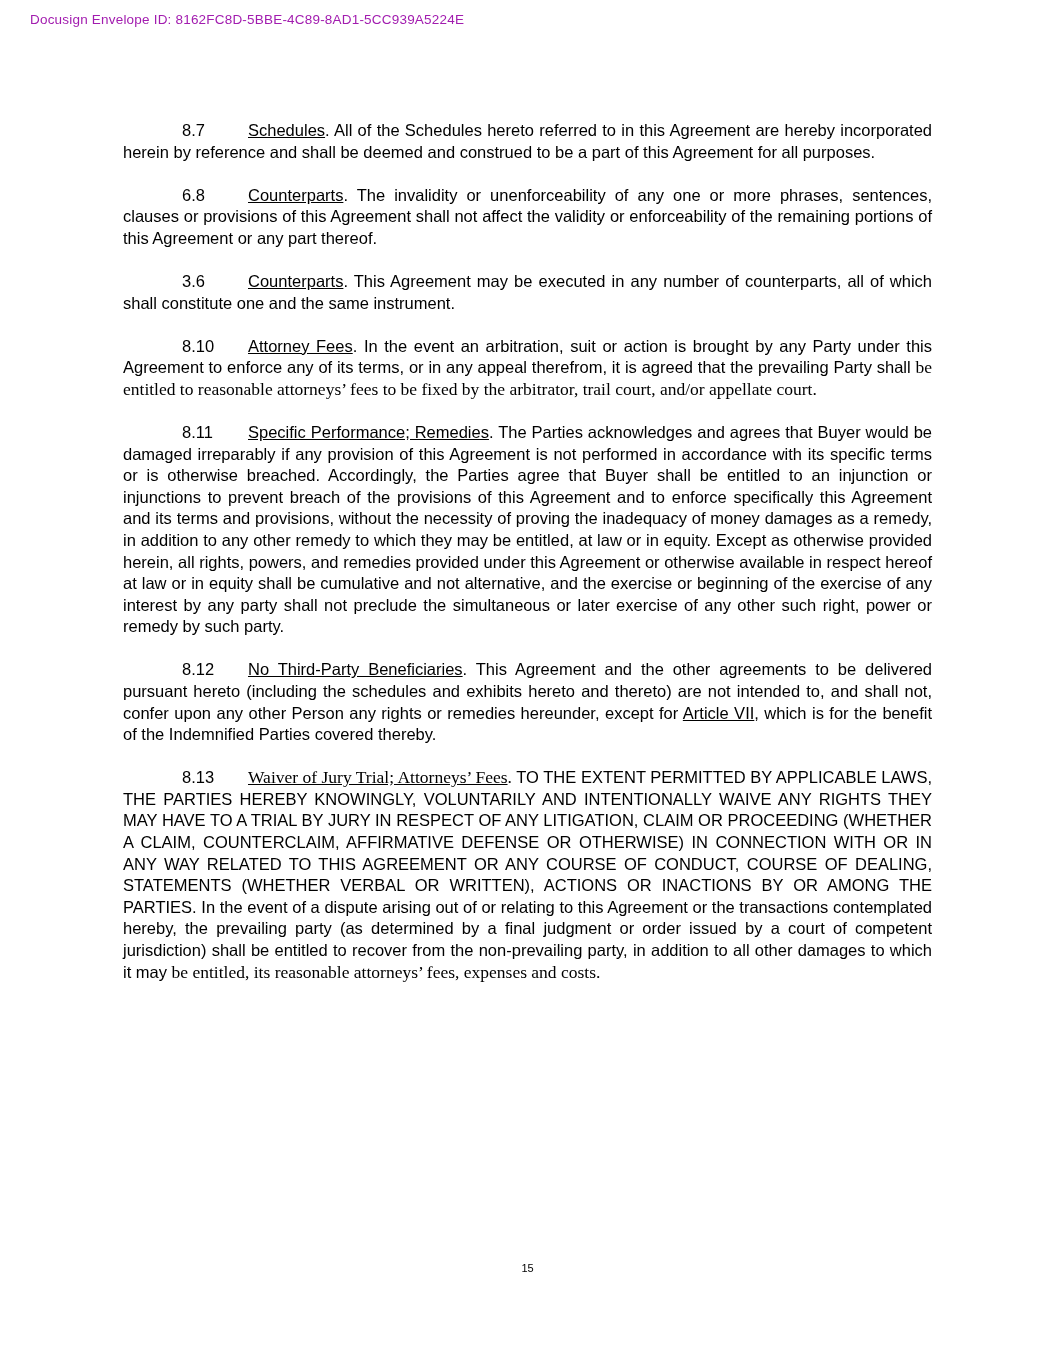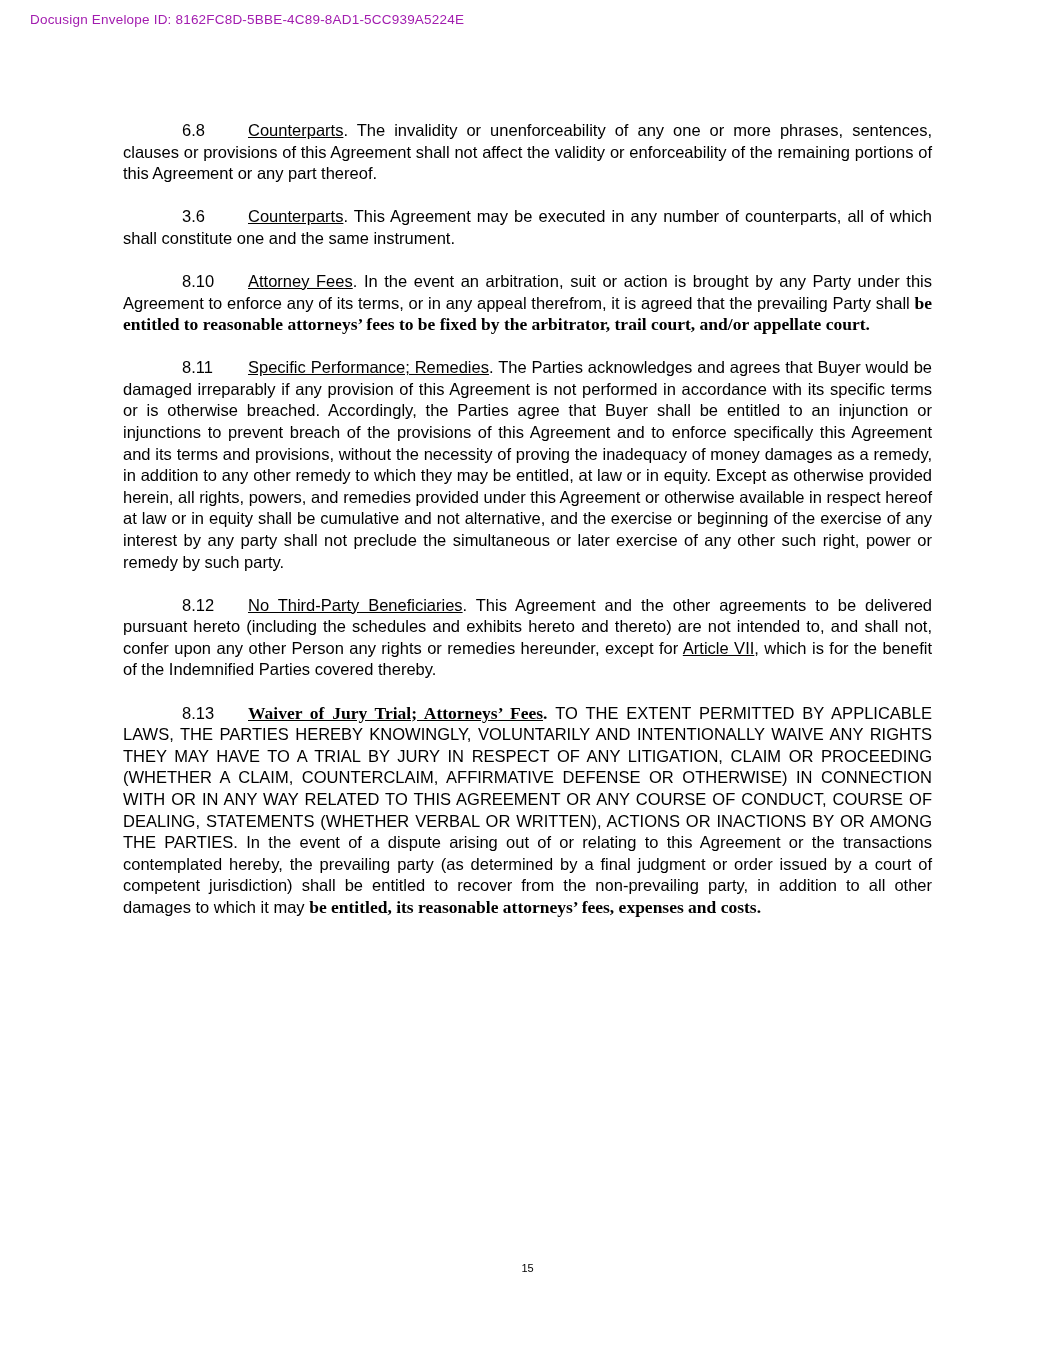--- a/index.html
+++ b/index.html
@@ -35,21 +35,20 @@
   }
   .para span { text-indent: 0; }
   .num {
     display: inline-block;
     min-width: 66px;
   }
   .u { text-decoration: underline; }
   .serif {
     font-family: "Liberation Serif", serif;
     font-size: 17.5px;
-    font-weight: bold;
   }
   .signature-note {
     margin-top: 50px;
     text-align: center;
     text-indent: 0;
     font-size: 16.5px;
   }
   .page-number {
     position: absolute;
     top: 1262px;
@@ -60,20 +59,21 @@
   }
 </style>
 </head>
 <body>
 
 <div class="page-root">
 
   <div class="envelope-header">Docusign Envelope ID: 8162FC8D-5BBE-4C89-8AD1-5CC939A5224E</div>
 
   <div class="content">
+    <p class="para"><span class="num">8.7</span><span class="u">Schedules</span><span>. All of the Schedules hereto referred to in this Agreement are hereby incorporated herein by reference and shall be deemed and construed to be a part of this Agreement for all purposes.</span></p>
     <p class="para"><span class="num">6.8</span><span class="u">Counterparts</span><span>. The invalidity or unenforceability of any one or more phrases, sentences, clauses or provisions of this Agreement shall not affect the validity or enforceability of the remaining portions of this Agreement or any part thereof.</span></p>
     <p class="para"><span class="num">3.6</span><span class="u">Counterparts</span><span>. This Agreement may be executed in any number of counterparts, all of which shall constitute one and the same instrument.</span></p>
     <p class="para"><span class="num">8.10</span><span class="u">Attorney Fees</span><span>. In the event an arbitration, suit or action is brought by any Party under this Agreement to enforce any of its terms, or in any appeal therefrom, it is agreed that the prevailing Party shall </span><span class="serif">be entitled to reasonable attorneys’ fees to be fixed by the arbitrator, trail court, and/or appellate court.</span></p>
     <p class="para"><span class="num">8.11</span><span class="u">Specific Performance; Remedies</span><span>. The Parties acknowledges and agrees that Buyer would be damaged irreparably if any provision of this Agreement is not performed in accordance with its specific terms or is otherwise breached. Accordingly, the Parties agree that Buyer shall be entitled to an injunction or injunctions to prevent breach of the provisions of this Agreement and to enforce specifically this Agreement and its terms and provisions, without the necessity of proving the inadequacy of money damages as a remedy, in addition to any other remedy to which they may be entitled, at law or in equity. Except as otherwise provided herein, all rights, powers, and remedies provided under this Agreement or otherwise available in respect hereof at law or in equity shall be cumulative and not alternative, and the exercise or beginning of the exercise of any interest by any party shall not preclude the simultaneous or later exercise of any other such right, power or remedy by such party.</span></p>
     <p class="para"><span class="num">8.12</span><span class="u">No Third-Party Beneficiaries</span><span>. This Agreement and the other agreements to be delivered pursuant hereto (including the schedules and exhibits hereto and thereto) are not intended to, and shall not, confer upon any other Person any rights or remedies hereunder, except for </span><span class="u">Article VII</span><span>, which is for the benefit of the Indemnified Parties covered thereby.</span></p>
     <p class="para"><span class="num">8.13</span><span class="serif u">Waiver of Jury Trial; Attorneys’ Fees</span><span class="serif">. </span><span>TO THE EXTENT PERMITTED BY APPLICABLE LAWS, THE PARTIES HEREBY KNOWINGLY, VOLUNTARILY AND INTENTIONALLY WAIVE ANY RIGHTS THEY MAY HAVE TO A TRIAL BY JURY IN RESPECT OF ANY LITIGATION, CLAIM OR PROCEEDING (WHETHER A CLAIM, COUNTERCLAIM, AFFIRMATIVE DEFENSE OR OTHERWISE) IN CONNECTION WITH OR IN ANY WAY RELATED TO THIS AGREEMENT OR ANY COURSE OF CONDUCT, COURSE OF DEALING, STATEMENTS (WHETHER VERBAL OR WRITTEN), ACTIONS OR INACTIONS BY OR AMONG THE PARTIES. </span><span>In the event of a dispute arising out of or relating to this Agreement or the transactions contemplated hereby, the prevailing party (as determined by a final judgment or order issued by a court of competent jurisdiction) shall be entitled to recover from the non-prevailing party, in addition to all other damages to which it may </span><span class="serif">be entitled, its reasonable attorneys’ fees, expenses and costs.</span></p>
 
   </div>
 
   <div class="page-number">15</div>

